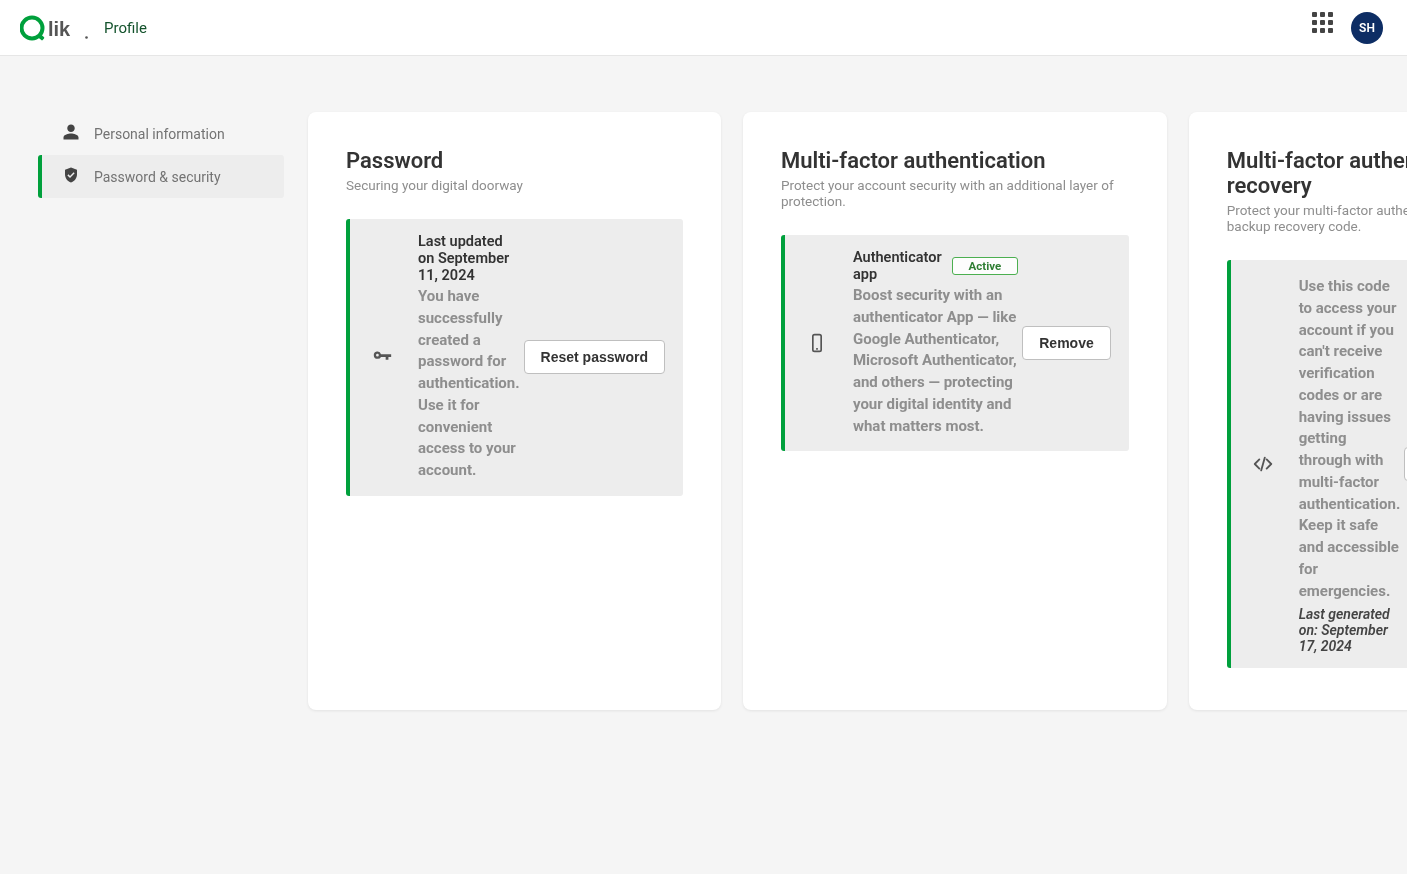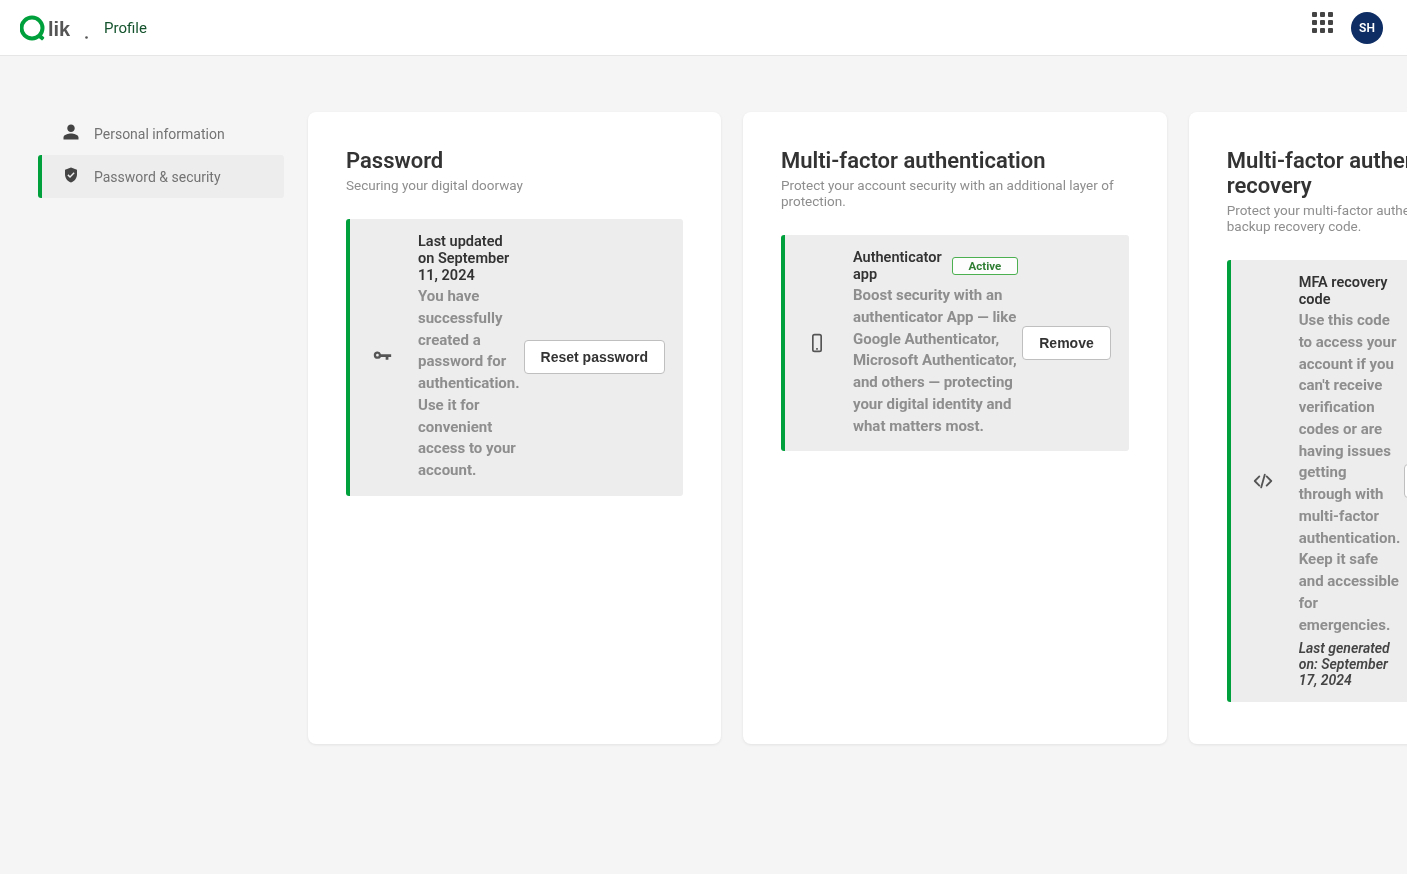--- a/index.html
+++ b/index.html
@@ -211,23 +211,20 @@
 
       <div class="tile">
         <div class="tile-icon">
           <svg width="22" height="22" viewBox="0 0 24 24" fill="none" stroke="#555" stroke-width="2" stroke-linecap="round" stroke-linejoin="round">
               <polyline points="8 7 3 12 8 17"></polyline>
               <polyline points="16 7 21 12 16 17"></polyline>
               <line x1="14" y1="5" x2="10" y2="19"></line>
             </svg>
         </div>
         <div class="tile-content">
-          <div class="tile-title">
-              <span>MFA recovery code</span>
-            </div>
           <div class="tile-desc">Use this code to access your account if you can't receive verification codes or are having issues getting through with multi-factor authentication. Keep it safe and accessible for emergencies.</div>
           <div class="tile-meta">Last generated on: September 17, 2024</div>
         </div>
         <button class="btn">Regenerate</button>
       </div>
     </section>
 
   </div>
 </div>
 

